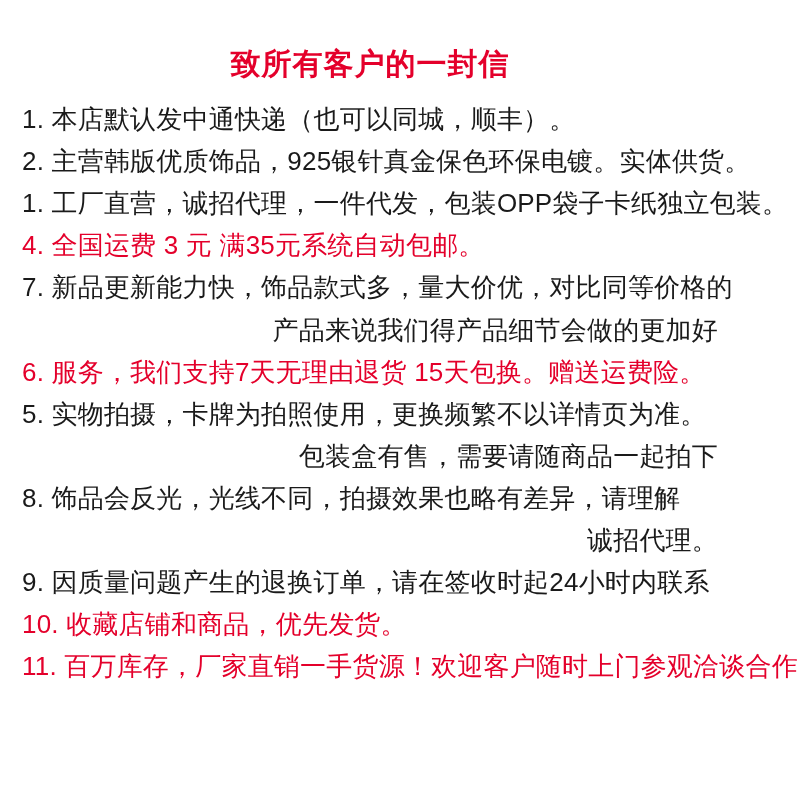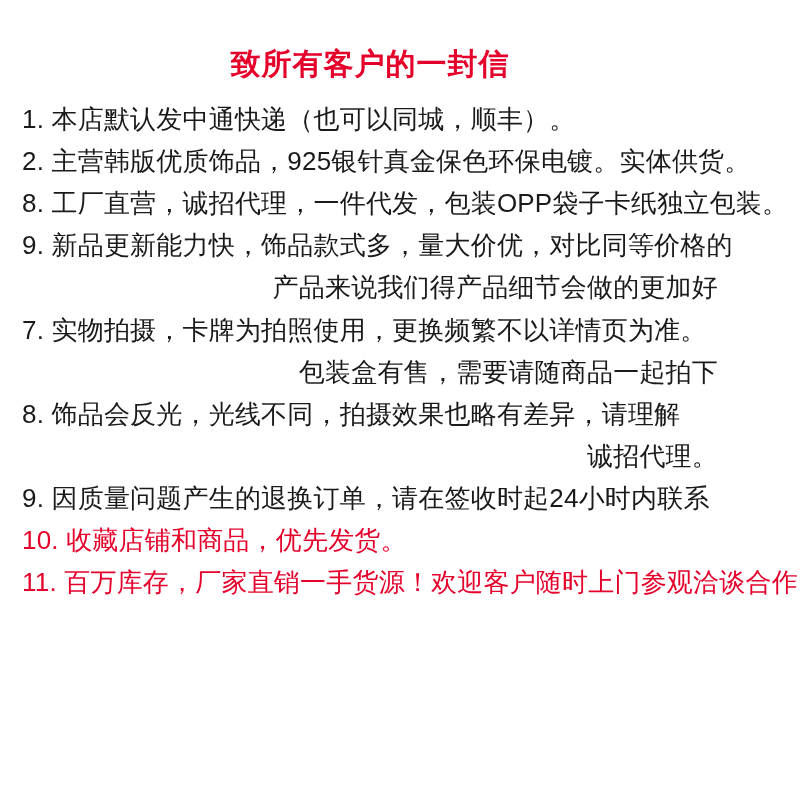--- a/index.html
+++ b/index.html
@@ -49,24 +49,26 @@
   }
 </style>
 </head>
 <body>
 
 <div class="page">
   <div class="title">致所有客户的一封信</div>
   <div class="lines">
       <div class="line">1. 本店默认发中通快递（也可以同城，顺丰）。</div>
       <div class="line">2. 主营韩版优质饰品，925银针真金保色环保电镀。实体供货。</div>
-      <div class="line">8. 工厂直营，诚招代理，一件代发，包装OPP袋子卡纸独立包装。</div>
-      <div class="line">9. 新品更新能力快，饰品款式多，量大价优，对比同等价格的</div>
+      <div class="line">1. 工厂直营，诚招代理，一件代发，包装OPP袋子卡纸独立包装。</div>
+      <div class="line red">4. 全国运费 3 元 满35元系统自动包邮。</div>
+      <div class="line">7. 新品更新能力快，饰品款式多，量大价优，对比同等价格的</div>
       <div class="line indent">产品来说我们得产品细节会做的更加好</div>
-      <div class="line">7. 实物拍摄，卡牌为拍照使用，更换频繁不以详情页为准。</div>
+      <div class="line red">6. 服务，我们支持7天无理由退货 15天包换。赠送运费险。</div>
+      <div class="line">5. 实物拍摄，卡牌为拍照使用，更换频繁不以详情页为准。</div>
       <div class="line indent">包装盒有售，需要请随商品一起拍下</div>
       <div class="line">8. 饰品会反光，光线不同，拍摄效果也略有差异，请理解</div>
       <div class="line indent">诚招代理。</div>
       <div class="line">9. 因质量问题产生的退换订单，请在签收时起24小时内联系</div>
       <div class="line red">10. 收藏店铺和商品，优先发货。</div>
       <div class="line red">11. 百万库存，厂家直销一手货源！欢迎客户随时上门参观洽谈合作</div>
     </div>
 </div>
 
 </body></html>

